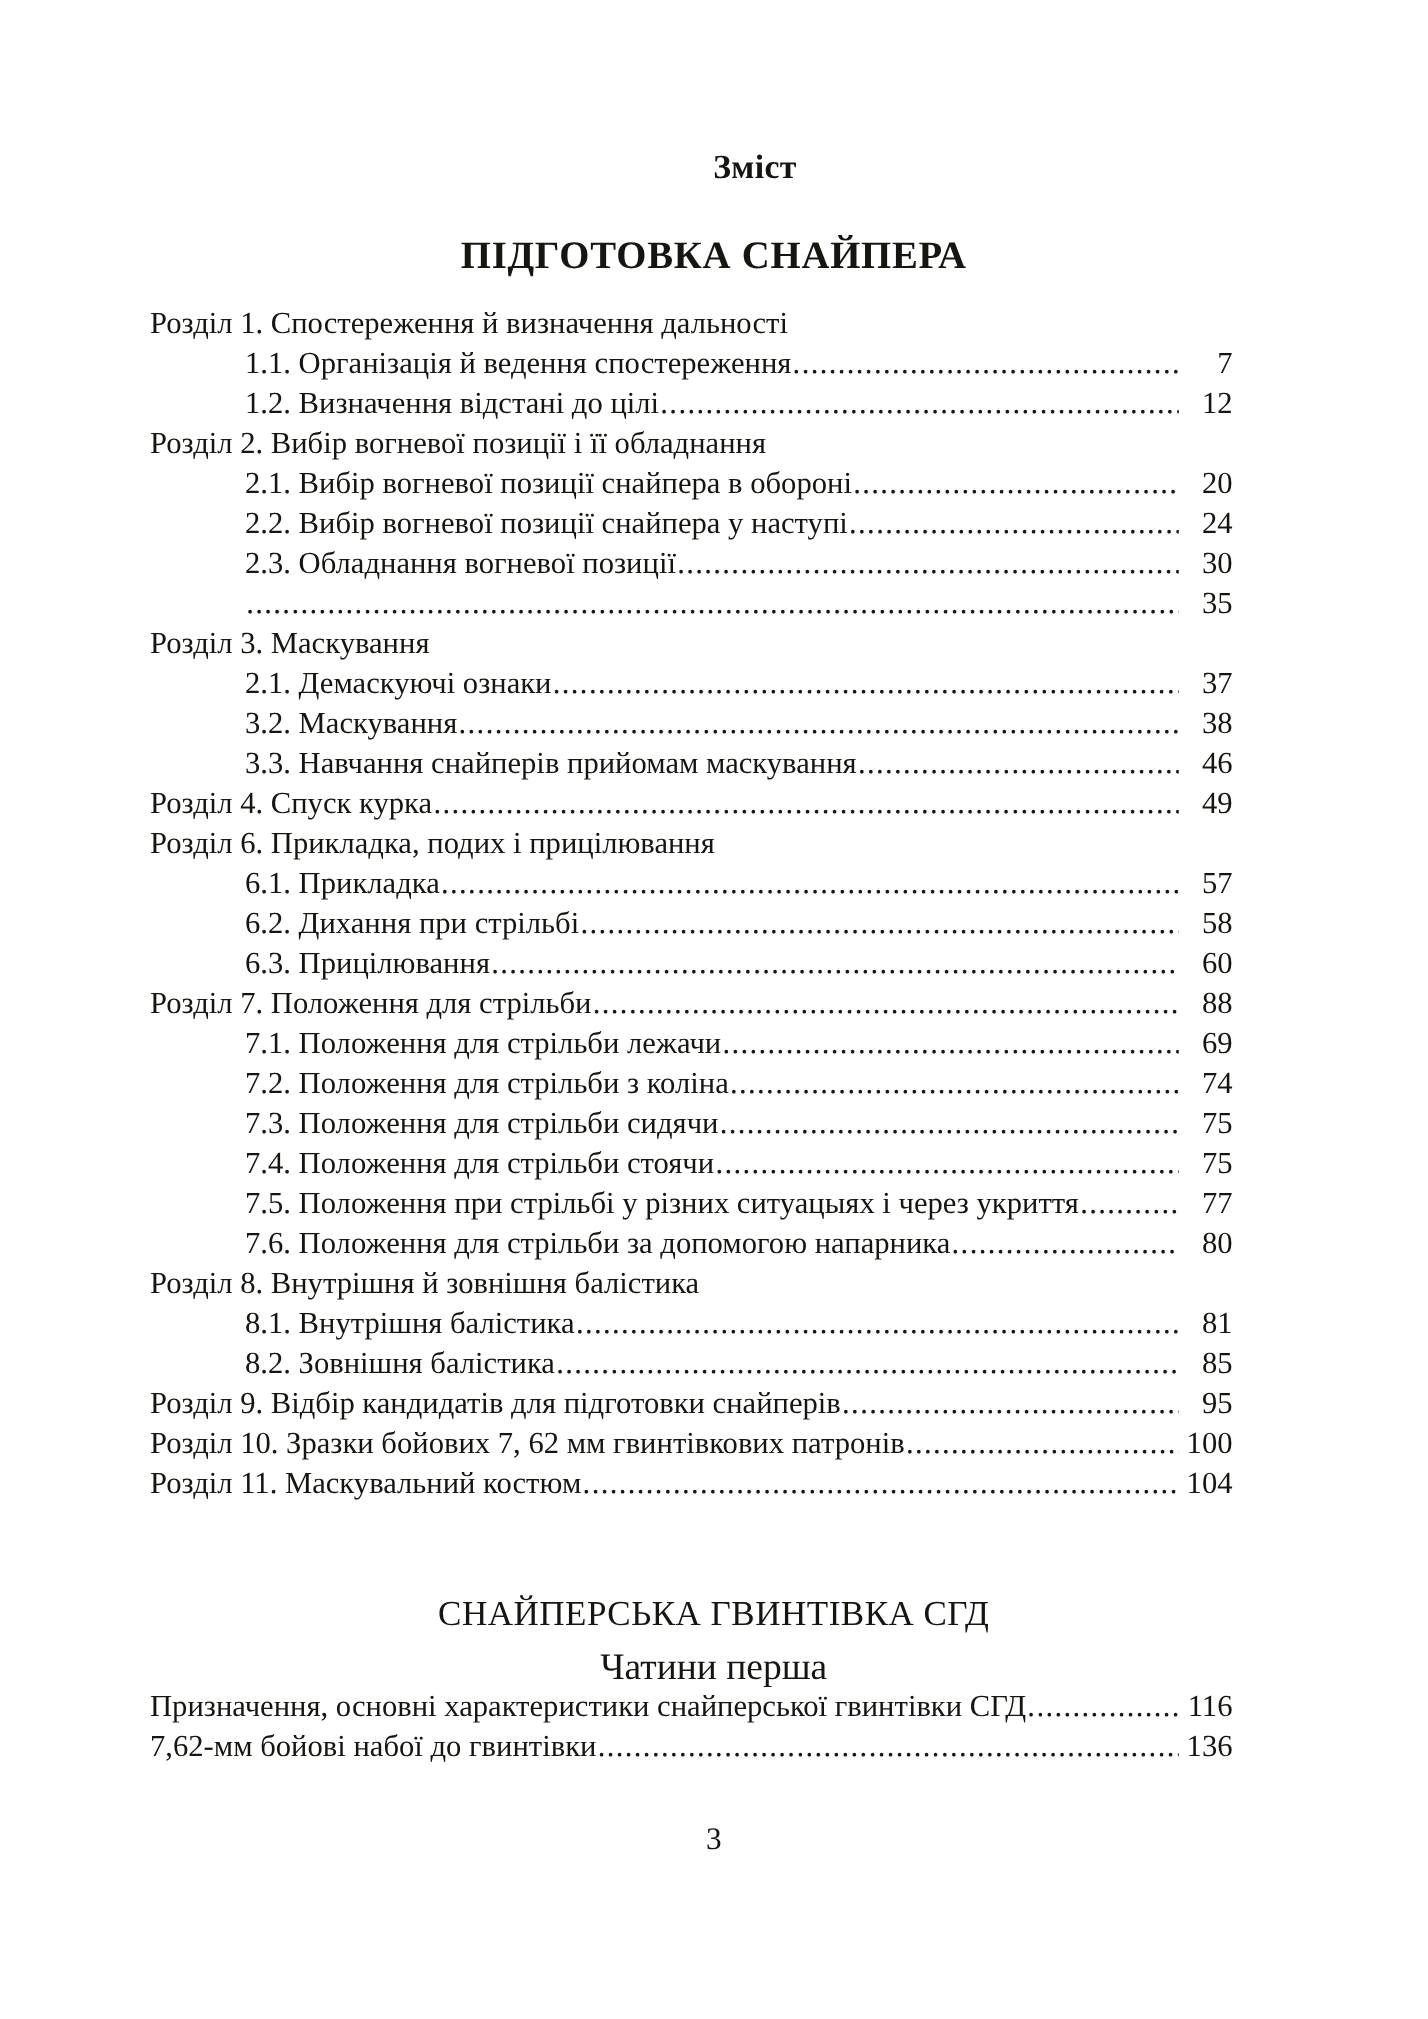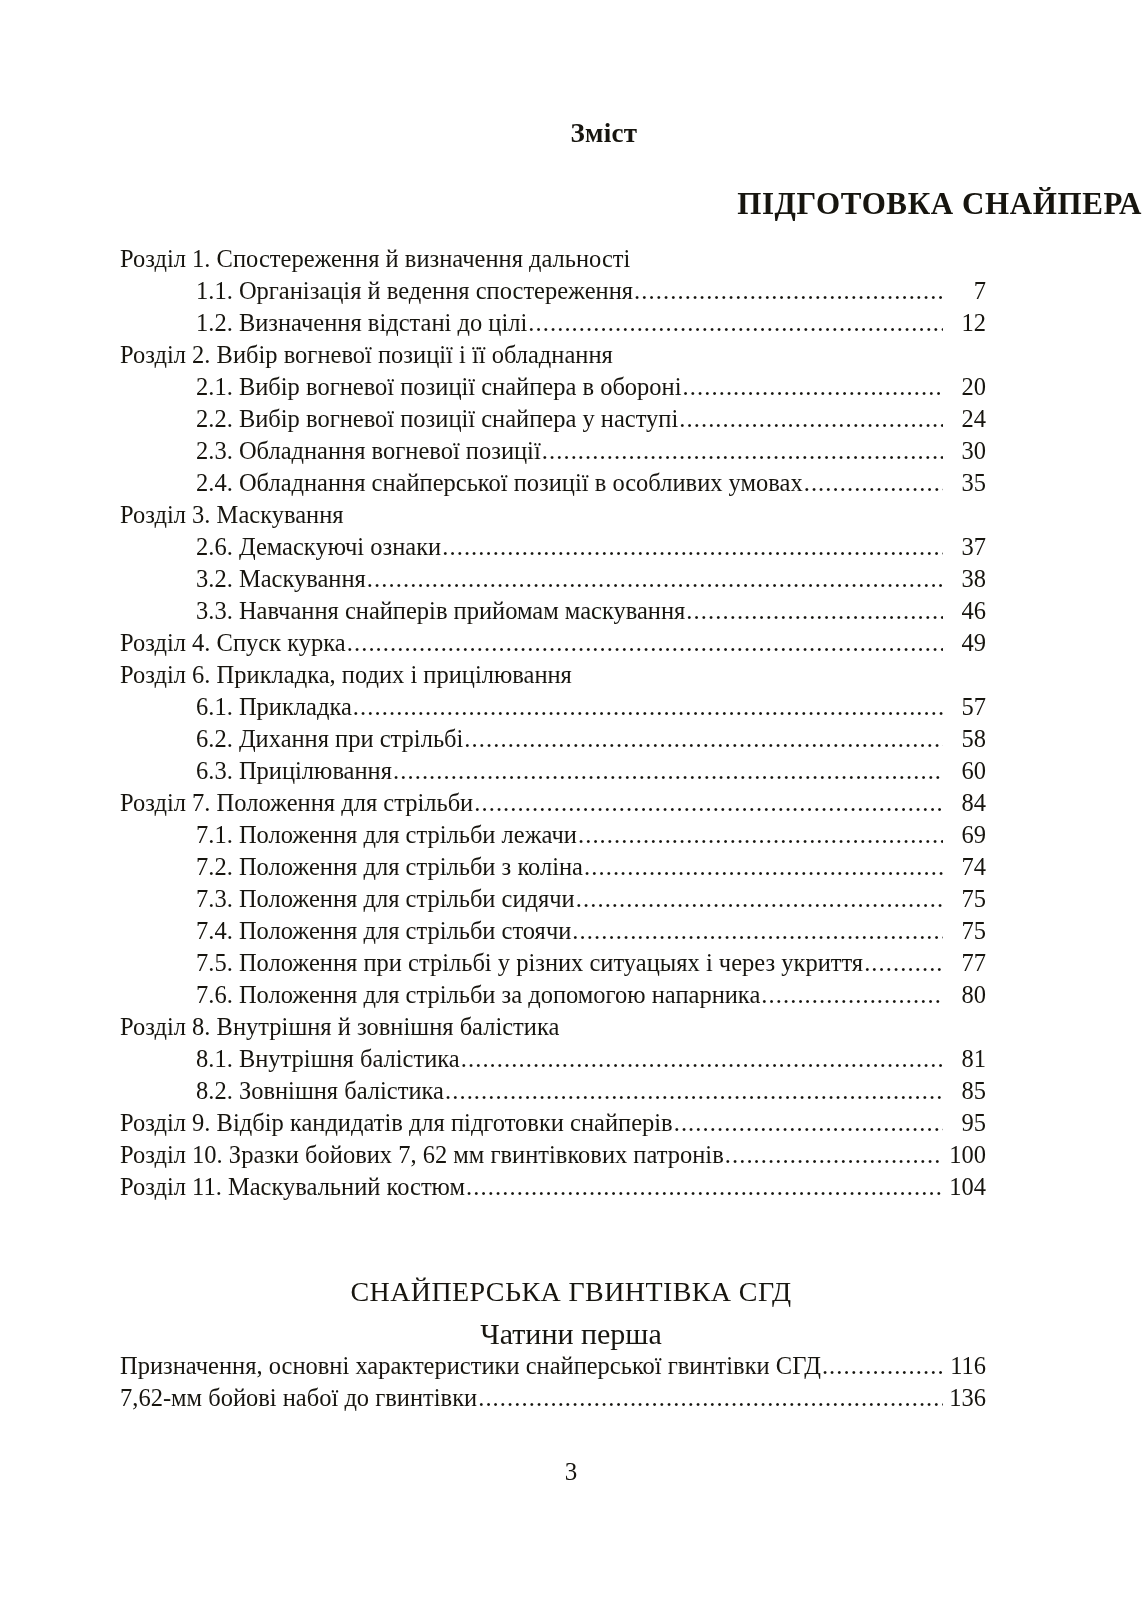--- a/index.html
+++ b/index.html
@@ -31,21 +31,21 @@
     text-align: center;
     font-size: 27px;
     font-weight: bold;
     letter-spacing: 0.3px;
     padding-left: 33px;
   }
   .h-main {
     position: absolute;
     left: 0; top: 186px;
     width: 1142px;
-    text-align: right;
+    text-align: center;
     font-size: 31px;
     font-weight: bold;
     letter-spacing: 0.6px;
   }
 
   
   .toc {
     position: absolute;
     left: 120px;
     top: 243px;
@@ -156,30 +156,29 @@
         <span class="toc-label">2.2. Вибір вогневої позиції снайпера у наступі</span>
         <span class="toc-dots"></span>
         <span class="toc-page">24</span>
       </div>
       <div class="toc-line sub">
         <span class="toc-label">2.3. Обладнання вогневої позиції</span>
         <span class="toc-dots"></span>
         <span class="toc-page">30</span>
       </div>
       <div class="toc-line sub">
-        <span class="toc-label">2.4. Обладнання снайперської позиції в особливих умовах</span>
         <span class="toc-dots"></span>
         <span class="toc-page">35</span>
       </div>
       <div class="toc-line nodots nopage">
         <span class="toc-label">Розділ 3. Маскування</span>
         <span class="toc-dots"></span>
       </div>
       <div class="toc-line sub">
-        <span class="toc-label">2.6. Демаскуючі ознаки</span>
+        <span class="toc-label">2.1. Демаскуючі ознаки</span>
         <span class="toc-dots"></span>
         <span class="toc-page">37</span>
       </div>
       <div class="toc-line sub">
         <span class="toc-label">3.2. Маскування</span>
         <span class="toc-dots"></span>
         <span class="toc-page">38</span>
       </div>
       <div class="toc-line sub">
         <span class="toc-label">3.3. Навчання снайперів прийомам маскування</span>
@@ -206,21 +205,21 @@
         <span class="toc-page">58</span>
       </div>
       <div class="toc-line sub">
         <span class="toc-label">6.3. Прицілювання</span>
         <span class="toc-dots"></span>
         <span class="toc-page">60</span>
       </div>
       <div class="toc-line">
         <span class="toc-label">Розділ 7. Положення для стрільби</span>
         <span class="toc-dots"></span>
-        <span class="toc-page">84</span>
+        <span class="toc-page">88</span>
       </div>
       <div class="toc-line sub">
         <span class="toc-label">7.1. Положення для стрільби лежачи</span>
         <span class="toc-dots"></span>
         <span class="toc-page">69</span>
       </div>
       <div class="toc-line sub">
         <span class="toc-label">7.2. Положення для стрільби з коліна</span>
         <span class="toc-dots"></span>
         <span class="toc-page">74</span>

